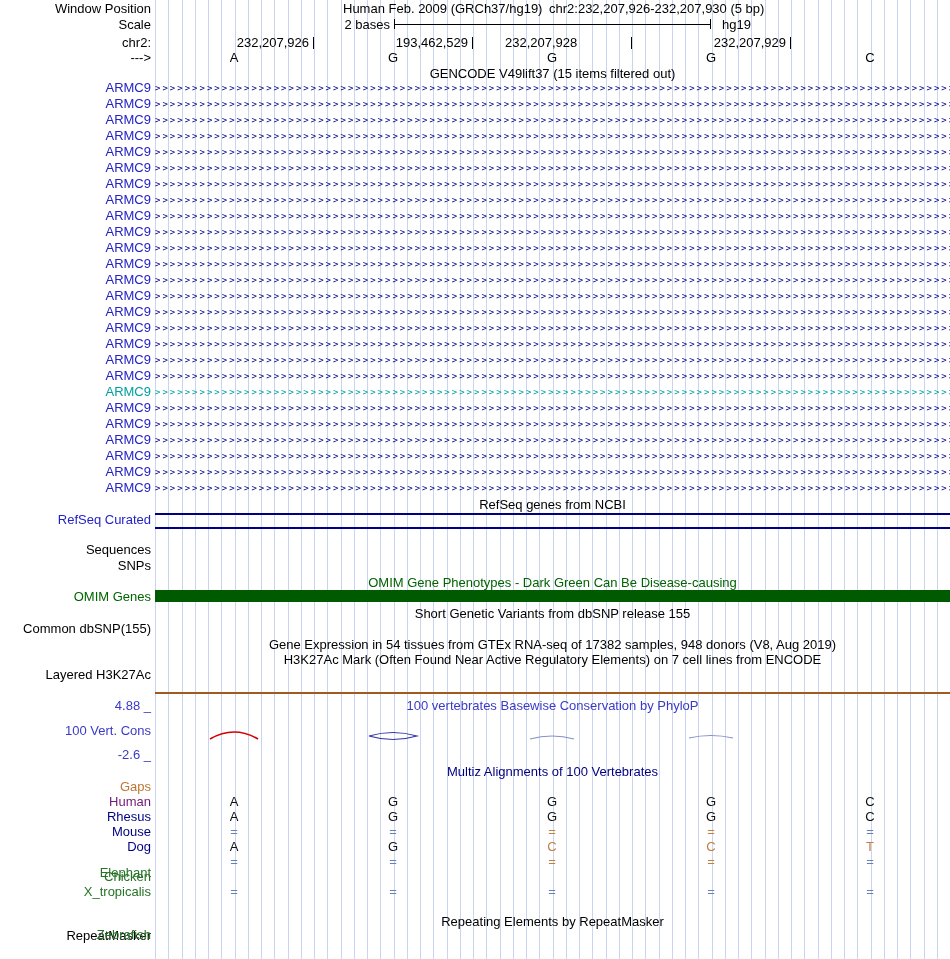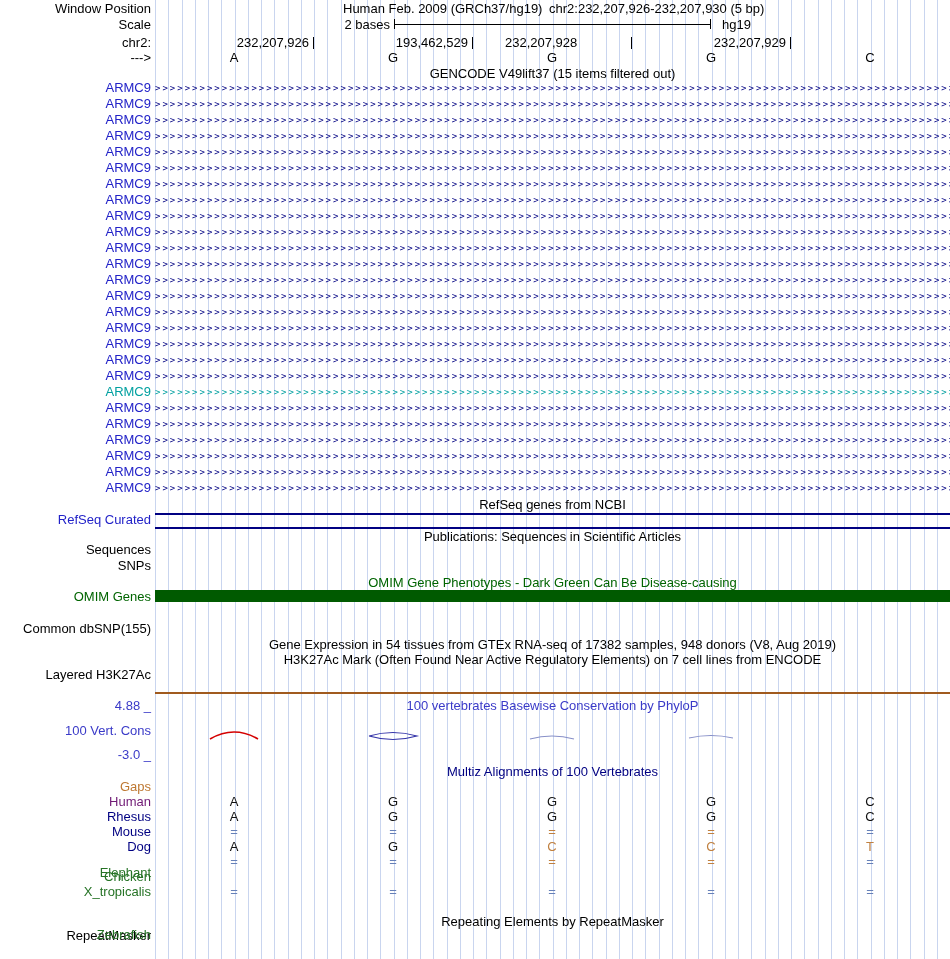--- a/index.html
+++ b/index.html
@@ -39,39 +39,39 @@
   <div class="lbl black" style="top:36px">chr2:</div>
   <div class="lbl black" style="top:51px">---&gt;</div>
 
   <div class="ctitle black" style="top:67px">GENCODE V49lift37 (15 items filtered out)</div>
 
   <div class="ctitle black" style="top:498px">RefSeq genes from NCBI</div>
   <div class="tline" style="top:513px;height:2px;background:#000082"></div>
   <div class="lbl geneblue" style="top:513px">RefSeq Curated</div>
   <div class="tline" style="top:527px;height:2px;background:#000082"></div>
 
-  <div class="ctitle black" style="top:530px">Publications: Sequences in Scientific Articles</div>
   <div class="lbl black" style="top:543px">Sequences</div>
   <div class="lbl black" style="top:559px">SNPs</div>
 
   <div class="ctitle green" style="top:576px">OMIM Gene Phenotypes - Dark Green Can Be Disease-causing</div>
   <div class="tline" style="top:590px;height:12px;background:#005A00"></div>
   <div class="lbl green" style="top:590px">OMIM Genes</div>
 
+  <div class="ctitle black" style="top:607px">Short Genetic Variants from dbSNP release 155</div>
   <div class="lbl black" style="top:622px">Common dbSNP(155)</div>
 
   <div class="ctitle black" style="top:638px">Gene Expression in 54 tissues from GTEx RNA-seq of 17382 samples, 948 donors (V8, Aug 2019)</div>
   <div class="ctitle black" style="top:653px">H3K27Ac Mark (Often Found Near Active Regulatory Elements) on 7 cell lines from ENCODE</div>
   <div class="lbl black" style="top:668px">Layered H3K27Ac</div>
   <div class="tline" style="top:692px;height:2px;background:#A05A1E"></div>
 
   <div class="lbl consblue" style="top:699px">4.88 _</div>
   <div class="ctitle consblue" style="top:699px">100 vertebrates Basewise Conservation by PhyloP</div>
   <div class="lbl consblue" style="top:724px">100 Vert. Cons</div>
-  <div class="lbl consblue" style="top:748px">-3.0 _</div>
+  <div class="lbl consblue" style="top:748px">-2.6 _</div>
   <svg style="position:absolute;top:708px;left:155px" width="795" height="52">
     <path d="M55,31 Q79,17 103,31" stroke="#D40000" stroke-width="1.6" fill="none"></path>
     <path d="M214,28 Q238,21 262,28 Q238,35 214,28" stroke="#3333A8" stroke-width="1.2" fill="none"></path>
     <path d="M375,31 Q397,25 419,31" stroke="#8890C8" stroke-width="1.2" fill="none"></path>
     <path d="M534,30 Q556,25 578,30" stroke="#8890C8" stroke-width="1.2" fill="none"></path>
   </svg>
 
   <div class="ctitle navy" style="top:765px">Multiz Alignments of 100 Vertebrates</div>
 
   <div class="ctitle black" style="top:915px">Repeating Elements by RepeatMasker</div>

